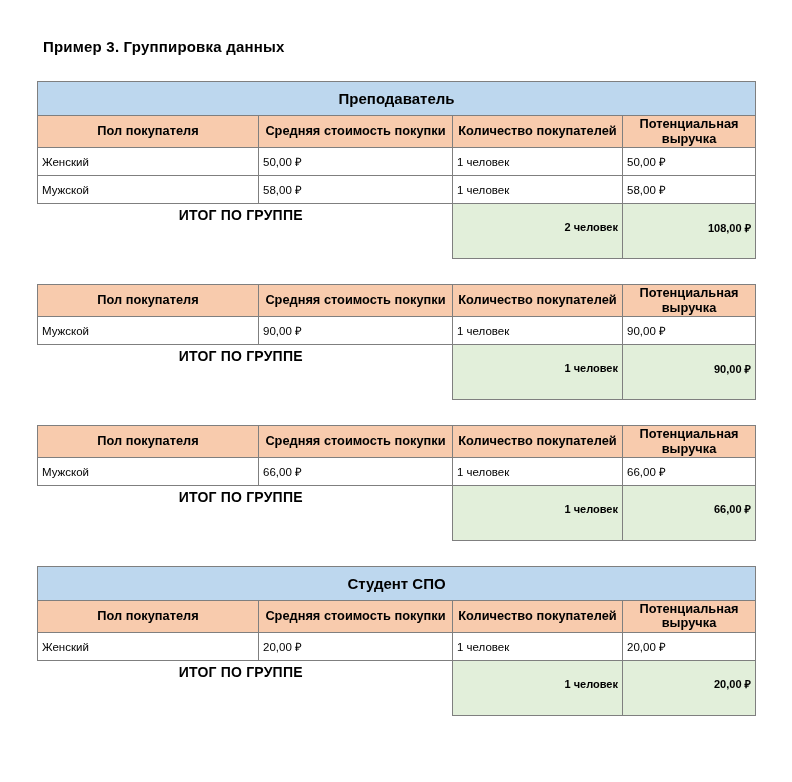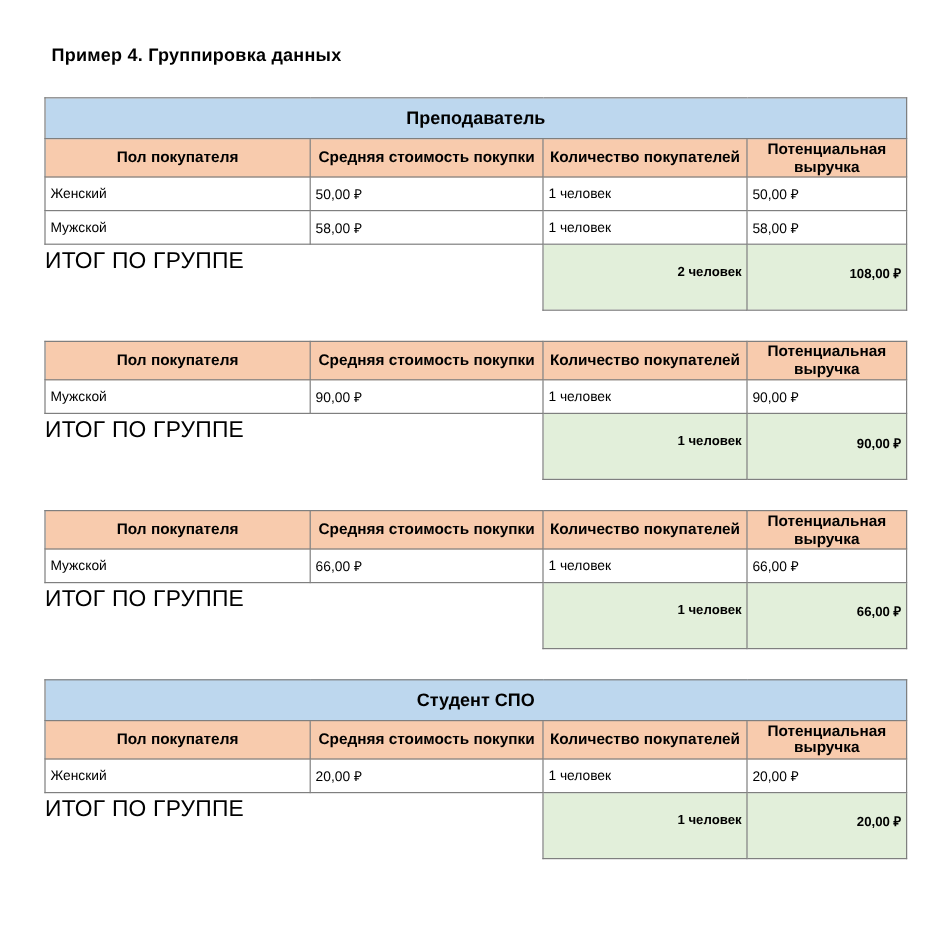--- a/index.html
+++ b/index.html
@@ -59,43 +59,43 @@
     font-size: 11.5px;
     font-weight: normal;
     text-align: left;
     vertical-align: middle;
     height: 27px;
     padding: 0 4px;
   }
   tr.total-row td.total-label {
     border: none;
     background: transparent;
-    text-align: left;
+    text-align: center;
     vertical-align: top;
-    font-size: 19px;
-    font-weight: normal;
+    font-size: 14px;
+    font-weight: bold;
     padding: 3px 8px 0 0;
     height: 51px;
     letter-spacing: 0.2px;
   }
   tr.total-row td.total-cell {
     background: var(--green, #E2EFDA);
     border: 1px solid var(--border, #7F7F7F);
     text-align: right;
     vertical-align: middle;
     font-size: 11px;
     font-weight: bold;
     padding: 0 4px 8px 4px;
   }
 </style>
 </head>
 <body>
 
 <div class="page">
-  <div class="page-title">Пример 4. Группировка данных</div>
+  <div class="page-title">Пример 3. Группировка данных</div>
   <div id="groups-container">
   <table class="group-table">
     <colgroup>
       <col class="c1">
           <col class="c2">
           <col class="c3">
           <col class="c4">
     </colgroup>
     <thead>
       <tr>

